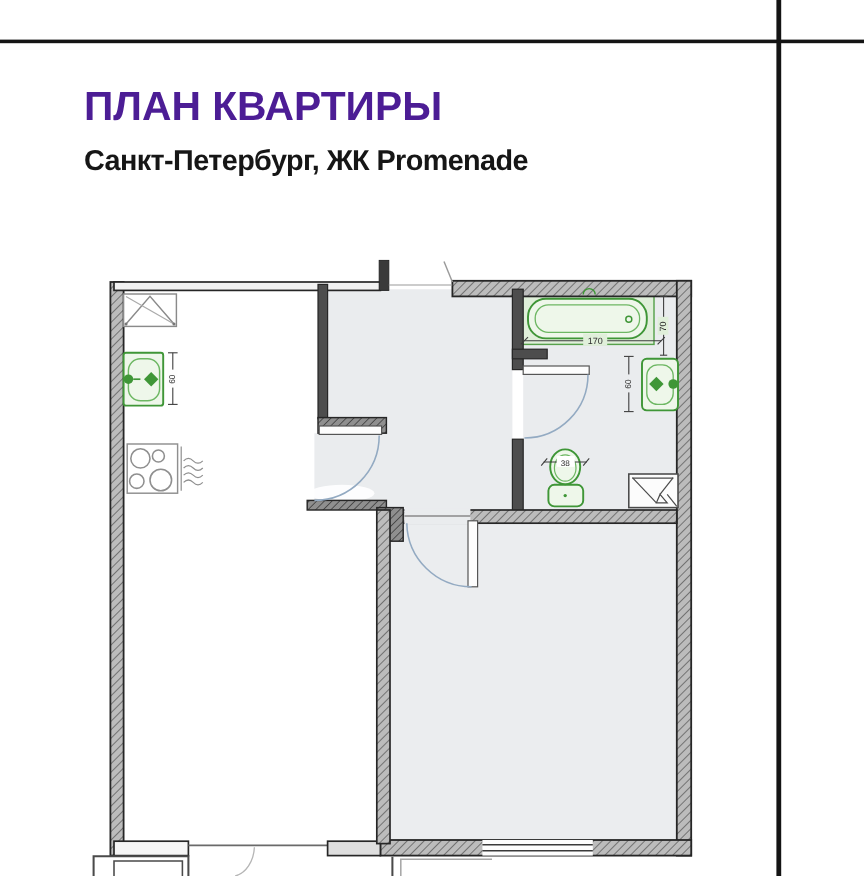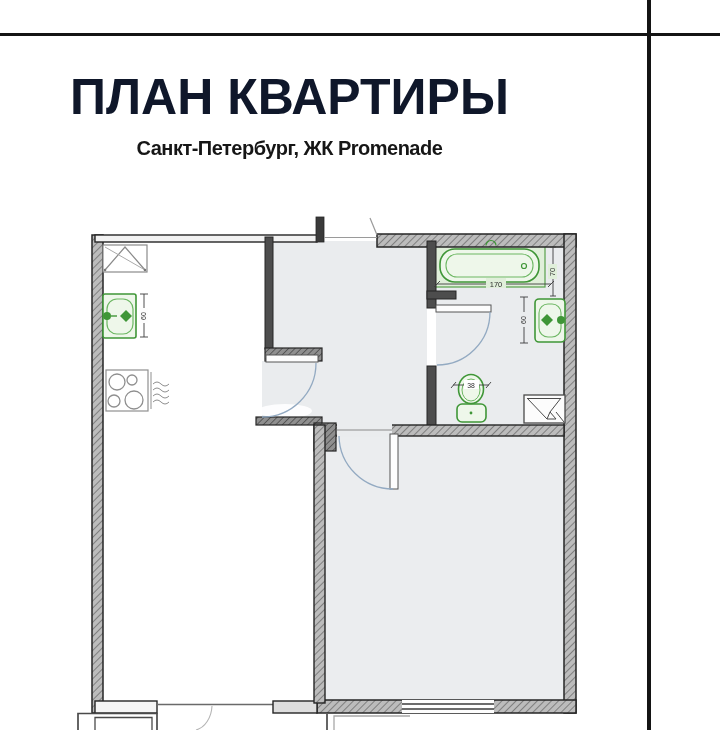--- a/index.html
+++ b/index.html
@@ -1,22 +1,22 @@
 <!DOCTYPE html>
 <html><head>
 <meta charset="utf-8">
 <style>
   html,body{margin:0;padding:0;}
   body{width:720px;height:730px;position:relative;background:#ffffff;overflow:hidden;
        font-family:"Liberation Sans", sans-serif;}
   .frame-h{position:absolute;left:0;right:0;top:33px;height:3px;background:#141414;}
   .frame-v{position:absolute;top:0;bottom:0;left:647px;width:4px;background:#141414;}
   .hdr{position:absolute;left:70px;top:72px;color:#111;}
-  .hdr h1{margin:0;font-size:50px;line-height:1.0;font-weight:700;letter-spacing:0px;color:#0f172a;}
-  .hdr .sub{margin-top:15px;font-size:20px;font-weight:700;color:#161616;letter-spacing:-0.5px;text-align:center;}
+  .hdr h1{margin:0;font-size:34px;line-height:1.0;font-weight:700;letter-spacing:0px;color:#4c1d95;}
+  .hdr .sub{margin-top:15px;font-size:24px;font-weight:700;color:#161616;letter-spacing:-0.5px;text-align:center;}
   svg{position:absolute;left:0;top:0;}
   svg text{font-family:"Liberation Sans", sans-serif;fill:#2e2e2e;}
 </style>
 </head>
 <body>
 
 <div class="frame-h"></div>
 <div class="frame-v"></div>
 
 <div class="hdr">

